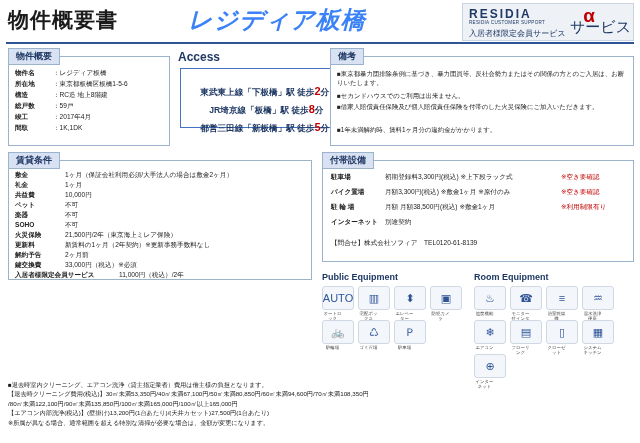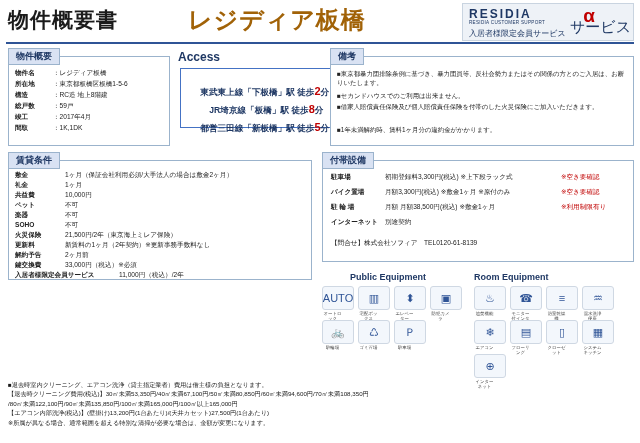--- a/index.html
+++ b/index.html
@@ -2,21 +2,21 @@
 <html><head>
 <meta charset="utf-8">
 <style>
   html,body{margin:0;padding:0;background:#fff;}
   body{font-family:"Liberation Sans","DejaVu Sans",sans-serif;}
   #page{position:relative;width:640px;height:443px;background:#ffffff;overflow:hidden;}
 
   
   .header{position:absolute;left:0;top:0;width:640px;height:44px;background:#ffffff;}
   .hdr-title{position:absolute;left:8px;top:6px;font-size:21px;font-weight:bold;color:#1b1b1b;letter-spacing:1px;}
-  .hdr-sub{position:absolute;left:188px;top:4px;font-size:24px;font-weight:bold;color:#a16207;letter-spacing:1px;}
+  .hdr-sub{position:absolute;left:188px;top:4px;font-size:24px;font-weight:bold;color:#3b82f6;letter-spacing:1px;font-style:italic;}
   .logo-box{position:absolute;right:6px;top:3px;width:170px;height:36px;background:#eef2f7;border:1px solid #c9d4e0;}
   .logo-r{position:absolute;left:6px;top:3px;font-size:12px;font-weight:bold;color:#1f3864;letter-spacing:2px;}
   .logo-sub{position:absolute;left:6px;top:16px;font-size:4.6px;color:#1f3864;letter-spacing:.3px;}
   .logo-sub2{position:absolute;left:6px;top:24px;font-size:8px;color:#1f3864;}
   .logo-mark{position:absolute;right:38px;top:1px;font-size:19px;color:#c00000;font-weight:bold;}
   .logo-tail{position:absolute;right:2px;top:14px;font-size:15px;color:#1f3864;}
   .hdr-rule{position:absolute;left:6px;top:42px;width:628px;height:2px;background:#2f5496;}
 
   
   .panel{position:absolute;border:1px solid #9bb3cc;background:#ffffff;}
@@ -136,21 +136,21 @@
     <div class="kv red" style="left:238px;top:27px;">※空き要確認</div>
     <div class="kv kv-b" style="left:8px;top:42px;">駐 輪 場</div>
     <div class="kv" style="left:62px;top:42px;">月額 月額38,500円(税込) ※敷金1ヶ月</div>
     <div class="kv red" style="left:238px;top:42px;">※利用制限有り</div>
     <div class="kv kv-b" style="left:8px;top:57px;">インターネット</div>
     <div class="kv" style="left:62px;top:57px;">別途契約</div>
     <div class="kv" style="left:8px;top:78px;">【問合せ】株式会社ソフィア　TEL0120-61-8139</div>
   </div>
 
   <div style="position:absolute;left:322px;top:272px;width:310px;height:100px;">
-    <div class="blk-title" style="position:absolute;left:0;top:0;font-size:9px;margin-left:28px;">Public Equipment</div>
+    <div class="blk-title" style="position:absolute;left:0;top:0;font-size:9px;">Public Equipment</div>
     <div class="blk-title" style="position:absolute;left:152px;top:0;font-size:9px;">Room Equipment</div>
 
     <div class="eqgrid" style="left:0;top:14px;grid-template-columns:repeat(4,34px);grid-auto-rows:32px;gap:2px;">
       <div class="eq">
           <div class="eqi">AUTO</div>
           <div class="eql">オートロック</div>
         </div>
       <div class="eq">
           <div class="eqi">▥</div>
           <div class="eql">宅配ボックス</div>

